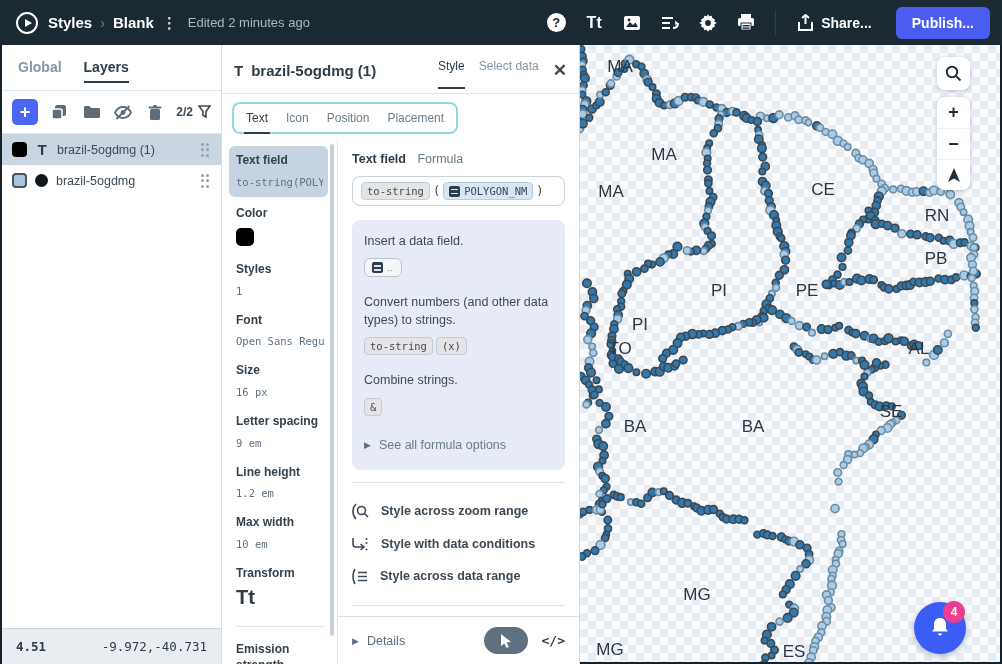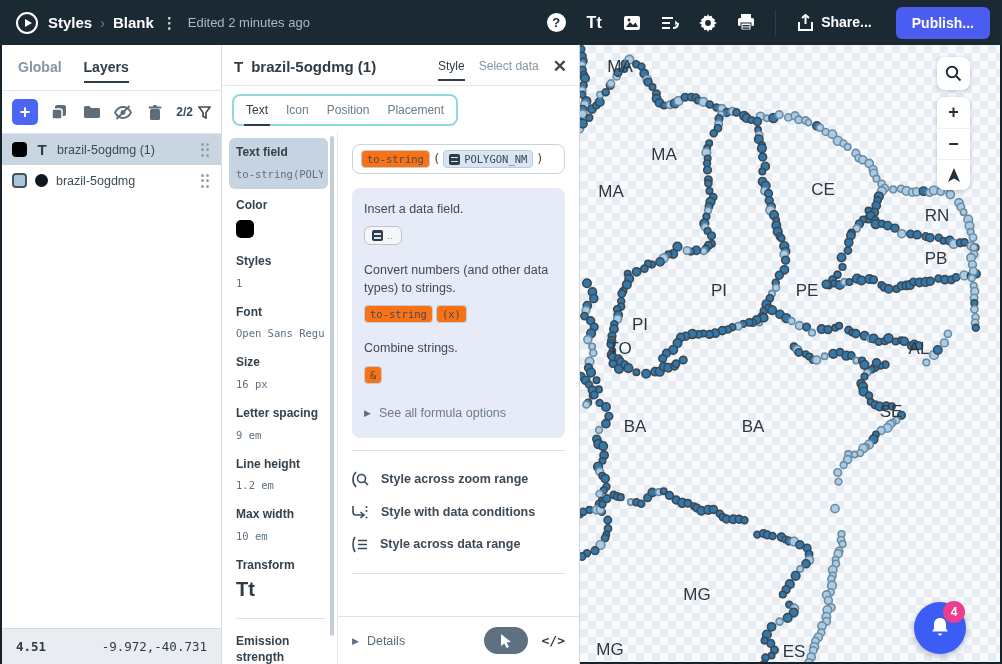--- a/index.html
+++ b/index.html
@@ -15,21 +15,21 @@
   .topbar .logo .tri { width:0; height:0; border-left:7px solid #fff; border-top:4.5px solid transparent; border-bottom:4.5px solid transparent; margin-left:2px;}
   .crumb { font-weight:bold; font-size:15px; color:#fff; }
   .crumb-sep { color:#6d7f8a; margin:0 8px; font-size:14px; }
   .kebab { color:#cfd8de; font-size:15px; letter-spacing:1px; margin:0 10px 0 8px; font-weight:bold;}
   .edited { color:#aab8c1; font-size:13px; }
   .topbar-right { margin-left:auto; display:flex; align-items:center; gap:4px; }
   .tb-icon { width:34px; height:34px; display:flex; align-items:center; justify-content:center;
     border-radius:6px; cursor:pointer; color:#fff; }
   .tb-icon svg { display:block; }
   .tb-divider { width:1px; height:26px; background:#2e3f4a; margin:0 8px; }
-  .share-btn { display:flex; align-items:flex-start; gap:8px; color:#fff; font-weight:bold;
+  .share-btn { display:flex; align-items:center; gap:8px; color:#fff; font-weight:bold;
     font-size:14px; padding:6px 10px; cursor:pointer; }
   .publish-btn { background:#4b5cf0; color:#fff; font-weight:bold; font-size:14px;
     border:none; border-radius:6px; padding:8px 16px; margin-left:10px; cursor:pointer; }
   .help-circle { width:19px; height:19px; background:#fff; color:#1b2933; border-radius:50%;
     font-size:13px; font-weight:bold; display:flex; align-items:center; justify-content:center; }
   .tt-glyph { font-size:16px; font-weight:bold; }
 
   
   .main { position:absolute; top:45px; bottom:0; left:0; right:0; display:flex; }
 
@@ -37,21 +37,21 @@
   .sidebar { width:222px; background:#fff; border-right:1px solid #d7dee4; border-left:2px solid #16222b;
     display:flex; flex-direction:column; }
   .side-tabs { display:flex; gap:22px; padding:14px 16px 8px; border-bottom:1px solid #e3e8ed; }
   .side-tab { font-size:14px; font-weight:bold; color:#8795a0; cursor:pointer; padding-bottom:7px; position:relative; }
   .side-tab.active { color:#2e3d47; }
   .side-tab.active::after { content:""; position:absolute; left:0; right:0; bottom:-1px; height:2px; background:#2e3d47; }
   .side-toolbar { display:flex; align-items:center; gap:10px; padding:8px 10px; border-bottom:1px solid #e3e8ed; }
   .add-btn { width:26px; height:26px; background:#4b66f2; color:#fff; border:none; border-radius:5px;
     font-size:18px; font-weight:bold; display:flex; align-items:center; justify-content:center; cursor:pointer; }
   .tool-icon { width:22px; height:22px; display:flex; align-items:center; justify-content:center; cursor:pointer; }
-  .layer-count { margin-left:auto; display:flex; align-items:center; gap:5px; font-size:12px; font-weight:bold; color:#3c4b56; }
+  .layer-count { margin-left:auto; display:flex; align-items:flex-start; gap:5px; font-size:12px; font-weight:bold; color:#3c4b56; }
   .layer-row { display:flex; align-items:center; gap:8px; height:31px; padding:0 8px 0 10px; cursor:pointer; }
   .layer-row.selected { background:#c9d5e1; }
   .swatch { width:15px; height:15px; border-radius:4px; }
   .swatch.black { background:#000; }
   .swatch.blue { background:#a9c6db; border:2px solid #45555f; }
   .layer-type-t { font-size:15px; font-weight:bold; color:#2e3d47; width:14px; text-align:center; }
   .layer-type-dot { width:13px; height:13px; background:#10181d; border-radius:50%; }
   .layer-name { font-size:12.5px; color:#3c4b56; flex:1; white-space:nowrap; overflow:hidden; }
   .drag-handle { display:grid; grid-template-columns:3px 3px; gap:2.5px; margin-right:4px; cursor:grab; }
   .drag-handle i { width:3px; height:3px; background:#93a2ad; border-radius:50%; }
@@ -59,21 +59,21 @@
   .statusbar { height:36px; background:#e9edf1; border-top:1px solid #d4dae0; display:flex;
     align-items:center; justify-content:space-between; padding:0 14px;
     font-family:"DejaVu Sans Mono",monospace; font-size:12.5px; color:#2d3b45; }
   .statusbar .zoomval { font-weight:bold; }
 
   
   .panel { width:358px; background:#fff; border-right:1px solid #cfd6dd; display:flex; flex-direction:column; }
   .panel-header { display:flex; align-items:center; padding:10px 12px 8px; border-bottom:1px solid #e3e8ed; }
   .panel-title-t { font-size:15px; font-weight:bold; color:#2e3d47; margin-right:8px; }
   .panel-title { font-size:15px; font-weight:bold; color:#2e3d47; flex:1; white-space:nowrap; overflow:hidden;}
-  .hdr-tab { font-size:12px; color:#8795a0; margin-left:14px; cursor:pointer; position:relative; padding-bottom:8px; top:4px;}
+  .hdr-tab { font-size:12px; color:#8795a0; margin-left:14px; cursor:pointer; position:relative; padding-bottom:16px; top:4px;}
   .hdr-tab.active { color:#2e3d47; }
   .hdr-tab.active::after { content:""; position:absolute; left:0; right:0; bottom:0; height:2px; background:#2e3d47; }
   .close-x { margin-left:14px; font-size:17px; color:#3c4b56; font-weight:bold; cursor:pointer; }
   .subtab-row { padding:8px 10px 6px; }
   .subtab-box { display:inline-flex; gap:18px; border:2px solid #8fd8e0; border-radius:8px; padding:7px 12px 7px; }
   .subtab { font-size:12px; color:#6c7c87; cursor:pointer; position:relative; }
   .subtab.active { color:#2e3d47; }
   .subtab.active::after { content:""; position:absolute; left:-2px; right:-2px; bottom:-9px; height:2px; background:#2e3d47; }
   .panel-body { flex:1; display:flex; min-height:0; }
   .prop-col { width:116px; border-right:1px solid #e3e8ed; padding:6px 0 0 0; position:relative; overflow:hidden; }
@@ -88,21 +88,21 @@
   .prop-divider { height:1px; background:#dbe1e7; margin:8px 12px 8px 14px; }
 
   .right-col { flex:1; display:flex; flex-direction:column; min-height:0; }
   .right-scroll { flex:1; padding:12px 14px 0; overflow:hidden; }
   .formula-head { font-size:12.5px; margin-bottom:10px; }
   .formula-head .fh-label { font-weight:bold; color:#2e3d47; }
   .formula-head .fh-mode { color:#6c7c87; margin-left:8px; }
   .formula-box { border:1px solid #c7d2dc; border-radius:8px; padding:5px 8px; display:flex;
     align-items:center; gap:3px; background:#fff; }
   .chip { font-family:"DejaVu Sans Mono",monospace; font-size:10.5px; color:#3d4a55;
-    background:#f97316; border:1px solid #c2ccd4; border-radius:4px; padding:2px 5px; white-space:nowrap;}
+    background:#e5e5e5; border:1px solid #c2ccd4; border-radius:4px; padding:2px 5px; white-space:nowrap;}
   .chip.field { background:#d8e5f2; border-color:#b9cde0; display:inline-flex; align-items:center; gap:4px;}
   .paren { font-family:"DejaVu Sans Mono",monospace; font-size:12px; color:#3d4a55; }
   .db-ico { display:inline-block; width:11px; height:11px; border-radius:2px; background:#2e3d47;
     position:relative; }
   .db-ico::before, .db-ico::after { content:""; position:absolute; left:2px; right:2px; height:1.5px; background:#d8e5f2; }
   .db-ico::before { top:3px; } .db-ico::after { top:7px; }
   .help-box { background:#e7ebf8; border-radius:8px; padding:12px 12px 4px; margin-top:14px; }
   .help-text { font-size:12.5px; color:#3d4a55; line-height:1.45; margin-bottom:8px; }
   .help-chip-row { margin-bottom:16px; display:flex; align-items:center; gap:3px;}
   .chip-btn { background:#f4f6f8; border:1px solid #b9c4cc; border-radius:6px; padding:3px 7px;
@@ -342,20 +342,24 @@
           <div class="prop-divider"></div>
           <div class="prop-item">
             <div class="prop-label">Emission strength</div>
 
           </div>
           <div class="prop-scrollbar"></div>
         </div>
 
         <div class="right-col">
           <div class="right-scroll">
+            <div class="formula-head">
+              <span class="fh-label">Text field</span>
+              <span class="fh-mode">Formula</span>
+            </div>
             <div class="formula-box">
               <span class="chip">to-string</span>
               <span class="paren">(</span>
               <span class="chip field">
                   <span class="db-ico"></span>
                   <span>POLYGON_NM</span>
                 </span>
               <span class="paren">)</span>
             </div>
             <div class="help-box">

